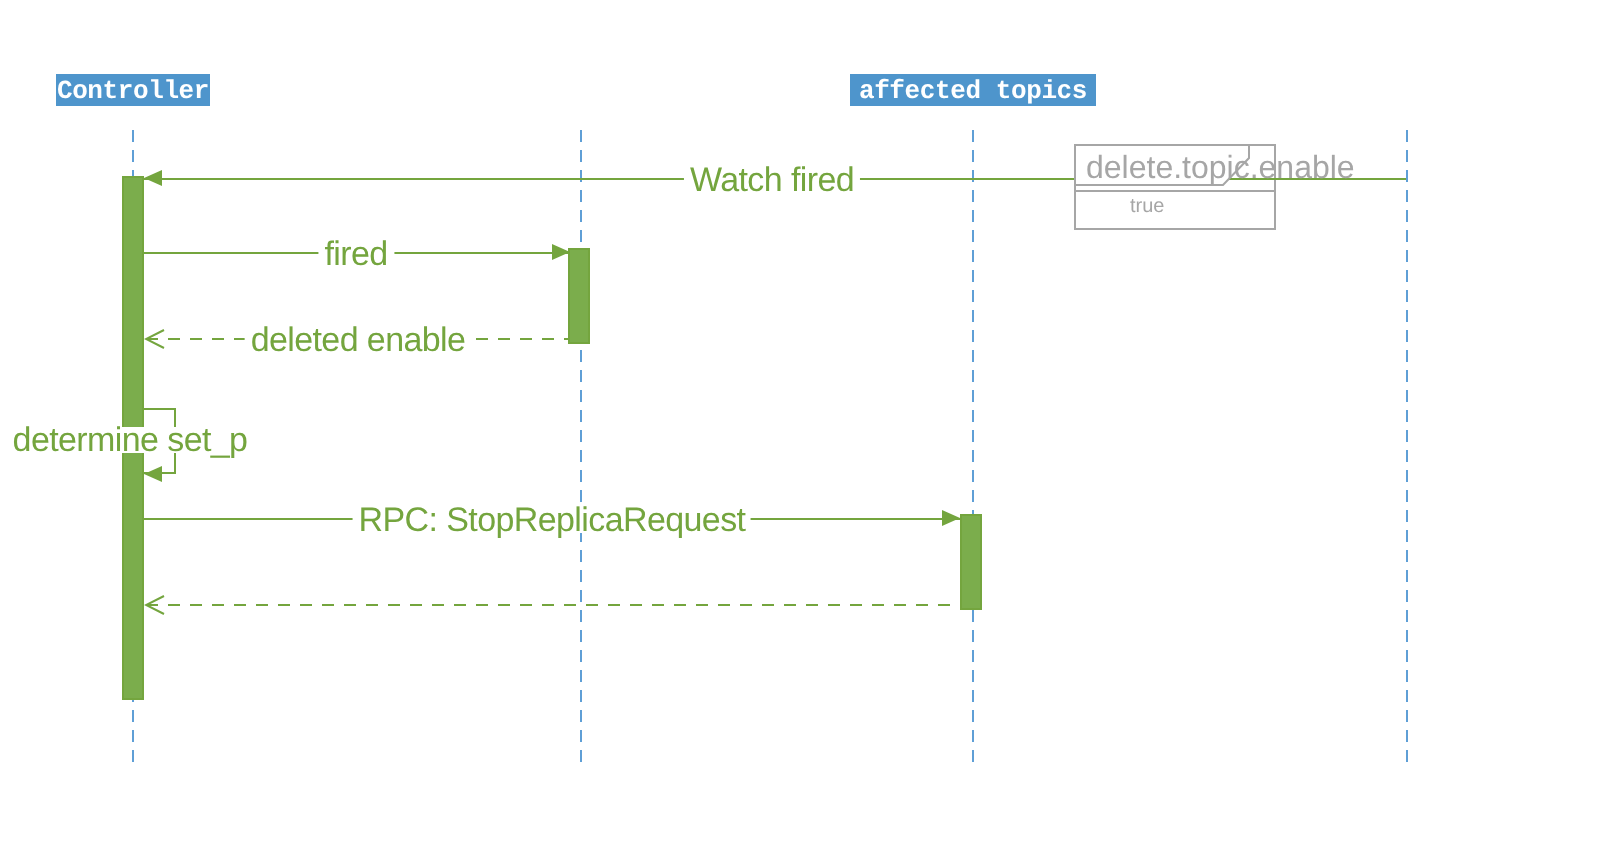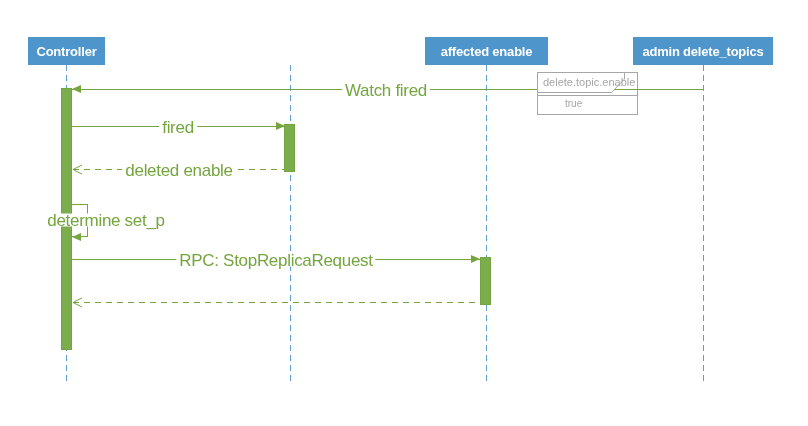--- a/index.html
+++ b/index.html
@@ -9,22 +9,22 @@
     --green_fill:#7bad4c;
     --note_border:#a6a6a6;
     --note_text:#a6a6a6;
     --bg:#ffffff;
   }
   html,body{margin:0;padding:0;background:var(--bg);}
   body{font-family:"Liberation Sans", sans-serif;}
   .canvas{position:relative;width:808px;height:426px;background:var(--bg);overflow:hidden;}
 
   
-  .actor{position:absolute;top:37px;height:28px;background:var(--actor_blue);
-         display:flex;align-items:center;justify-content:center;z-index:5;}
+  .actor{position:absolute;top:37px;height:16px;background:var(--actor_blue);
+         display:flex;align-items:center;justify-content:center;z-index:5;font-family:Liberation Mono, monospace;}
   .actor span{color:#fff;font-weight:bold;font-size:13px;letter-spacing:-0.2px;white-space:nowrap;}
   .actor.a0{left:28px;width:77px;}
   .actor.a1{left:240px;width:100px;}
   .actor.a2{left:425px;width:123px;}
   .actor.a3{left:633px;width:140px;}
 
   
   .lifeline{position:absolute;top:65px;height:317px;width:1px;z-index:1;
     background:repeating-linear-gradient(180deg,var(--lifeline_blue) 0 6px,transparent 6px 10px);}
   .lifeline.l0{left:66px;}
@@ -67,51 +67,48 @@
   .oa-m3{left:72px;top:164px;}
   .oa-m6{left:72px;top:297px;}
 
   
   .mlabel{position:absolute;transform:translate(-50%,-50%);background:var(--bg);
     color:var(--green);font-size:17px;letter-spacing:-0.3px;padding:0 3px;
     white-space:nowrap;z-index:6;line-height:13px;}
   .lb1{left:386px;top:90px;}
   .lb2{left:178px;top:127px;}
   .lb3{left:179px;top:170px;}
-  .lb4{left:65px;top:220px;margin-left:41px;}
+  .lb4{left:65px;top:220px;}
   .lb5{left:276px;top:260px;}
 
   
   .note{position:absolute;left:537px;top:72px;width:101px;height:43px;
     background:#fff;border:1px solid var(--note_border);box-sizing:border-box;z-index:2;}
   .note .divider{position:absolute;left:0;top:22px;width:100%;height:1px;background:var(--note_border);}
   .note-tab{position:absolute;left:537px;top:72px;width:88px;height:21px;z-index:4;}
   .note-title{position:absolute;left:543px;top:76px;color:var(--note_text);
-    font-size:11px;white-space:nowrap;z-index:5;}
+    font-size:16px;white-space:nowrap;z-index:5;}
   .note-value{position:absolute;left:565px;top:98px;color:var(--note_text);
     font-size:10px;white-space:nowrap;z-index:5;}
 </style>
 </head>
 <body>
 
 <div class="canvas">
 
   <div class="lifeline l0"></div>
   <div class="lifeline l1"></div>
   <div class="lifeline l2"></div>
   <div class="lifeline l3"></div>
 
   <div class="actor a0">
     <span>Controller</span>
   </div>
   <div class="actor a2">
-    <span>affected enable</span>
-  </div>
-  <div class="actor a3">
-    <span>admin delete_topics</span>
+    <span>affected topics</span>
   </div>
 
   <div class="note">
     <div class="divider"></div>
   </div>
 
   <div class="mline m1"></div>
   <div class="mline m2"></div>
   <div class="mline dashed m3"></div>
   <div class="selfloop"></div>

